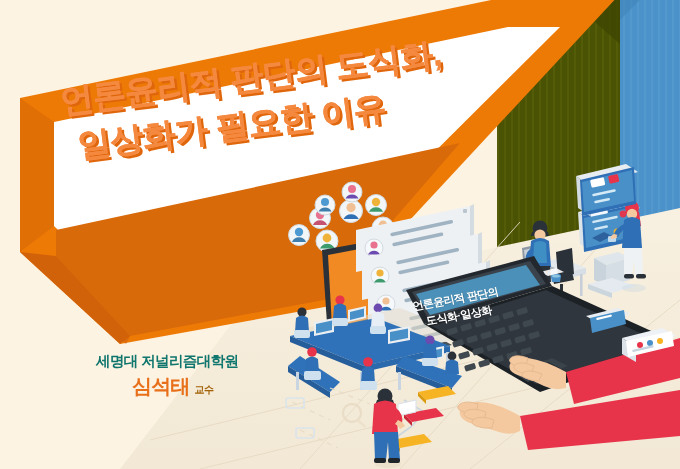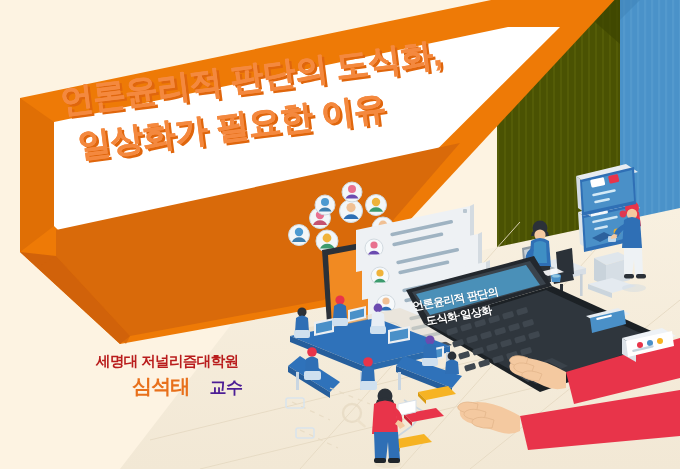--- a/index.html
+++ b/index.html
@@ -32,30 +32,30 @@
     -webkit-text-stroke:0.4px #f4893f;
   }
   .tline.l2 { margin-top:6px; margin-left:12px; }
   
   #credits {
     position:absolute;
     left:96px; top:352px;
     pointer-events:none;
   }
   #credits .c1 {
-    font-size:14.5px; font-weight:bold; color:#b91c1c;
+    font-size:14.5px; font-weight:bold; color:#0f766e;
     letter-spacing:-0.6px; line-height:19px; white-space:nowrap;
   }
   #credits .c2 { margin-top:3px; white-space:nowrap; line-height:24px; }
   #credits .c2 .nm {
     font-size:20px; font-weight:bold; color:#e8701b; letter-spacing:-0.8px;margin-left:36px;
   }
   #credits .c2 .tt {
-    font-size:17px; font-weight:bold; color:#4c1d95; letter-spacing:-0.5px;
-    margin-left:20px;
+    font-size:10px; font-weight:bold; color:#a16207; letter-spacing:-0.5px;
+    margin-left:5px;
   }
   
   #screenText {
     position:absolute;
     left:418px; top:288px;
     width:120px; height:70px;
     transform:rotate(-13deg) skewY(3deg);
     pointer-events:none;
   }
   #screenText div {

